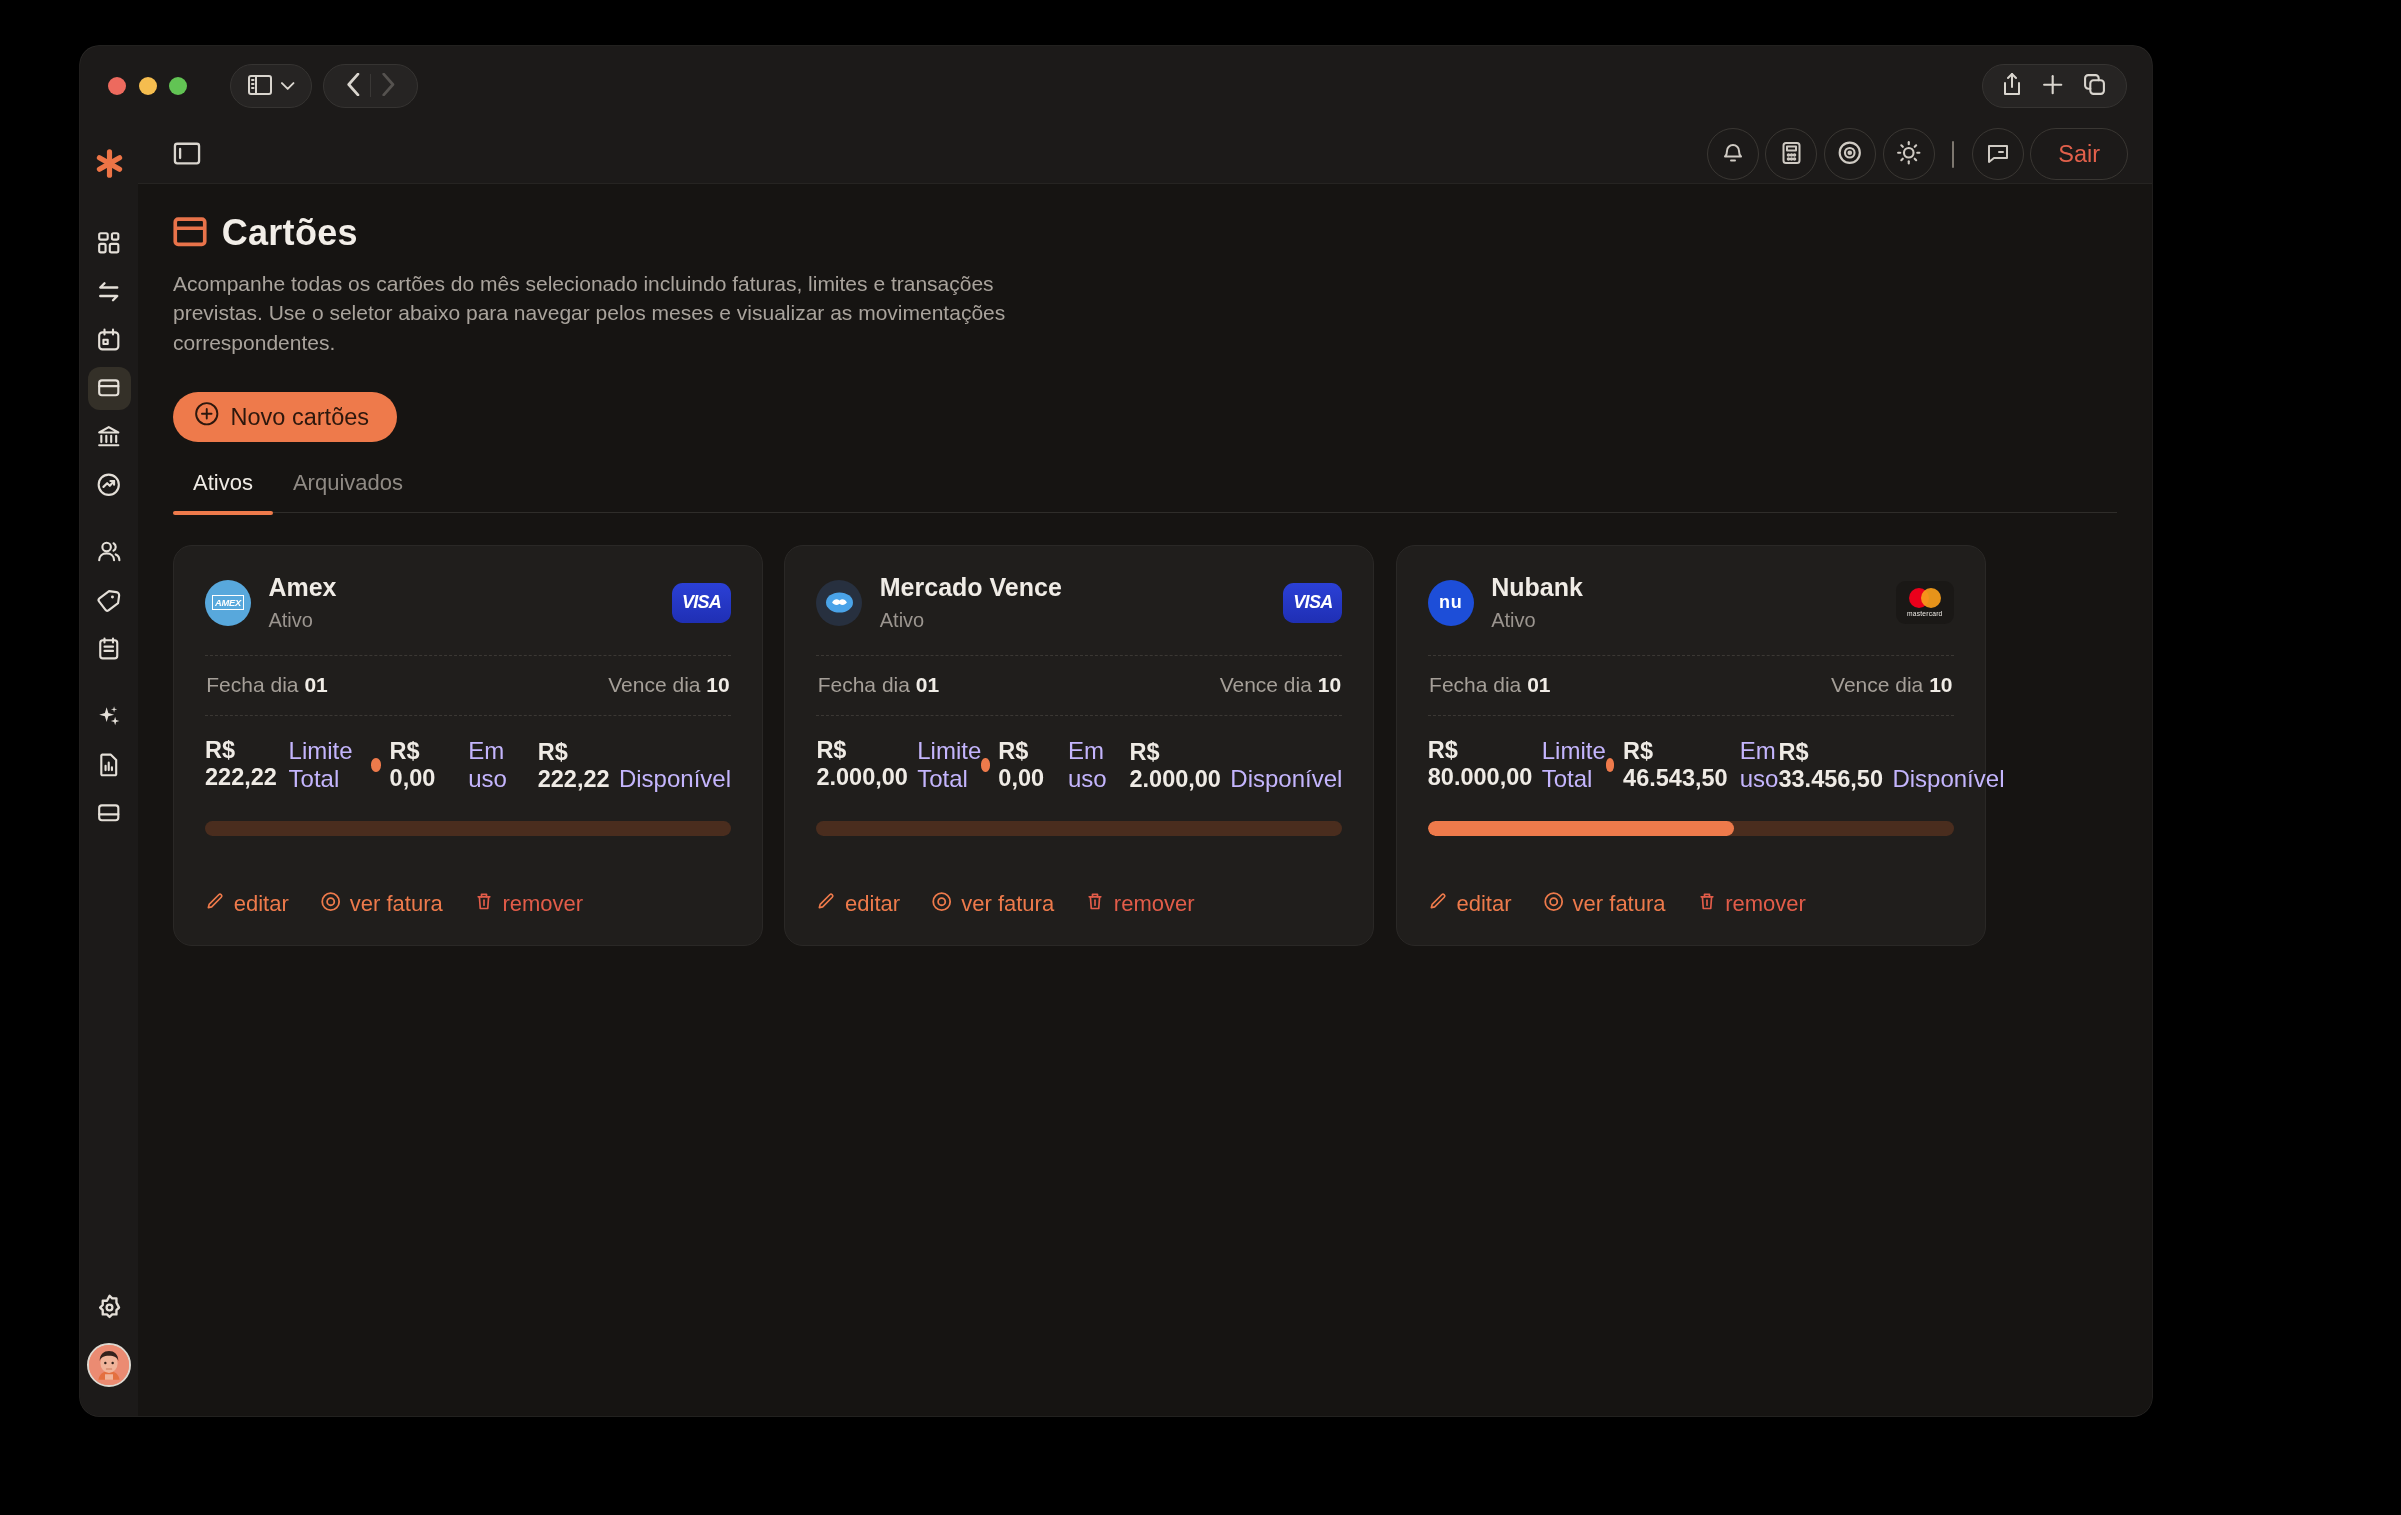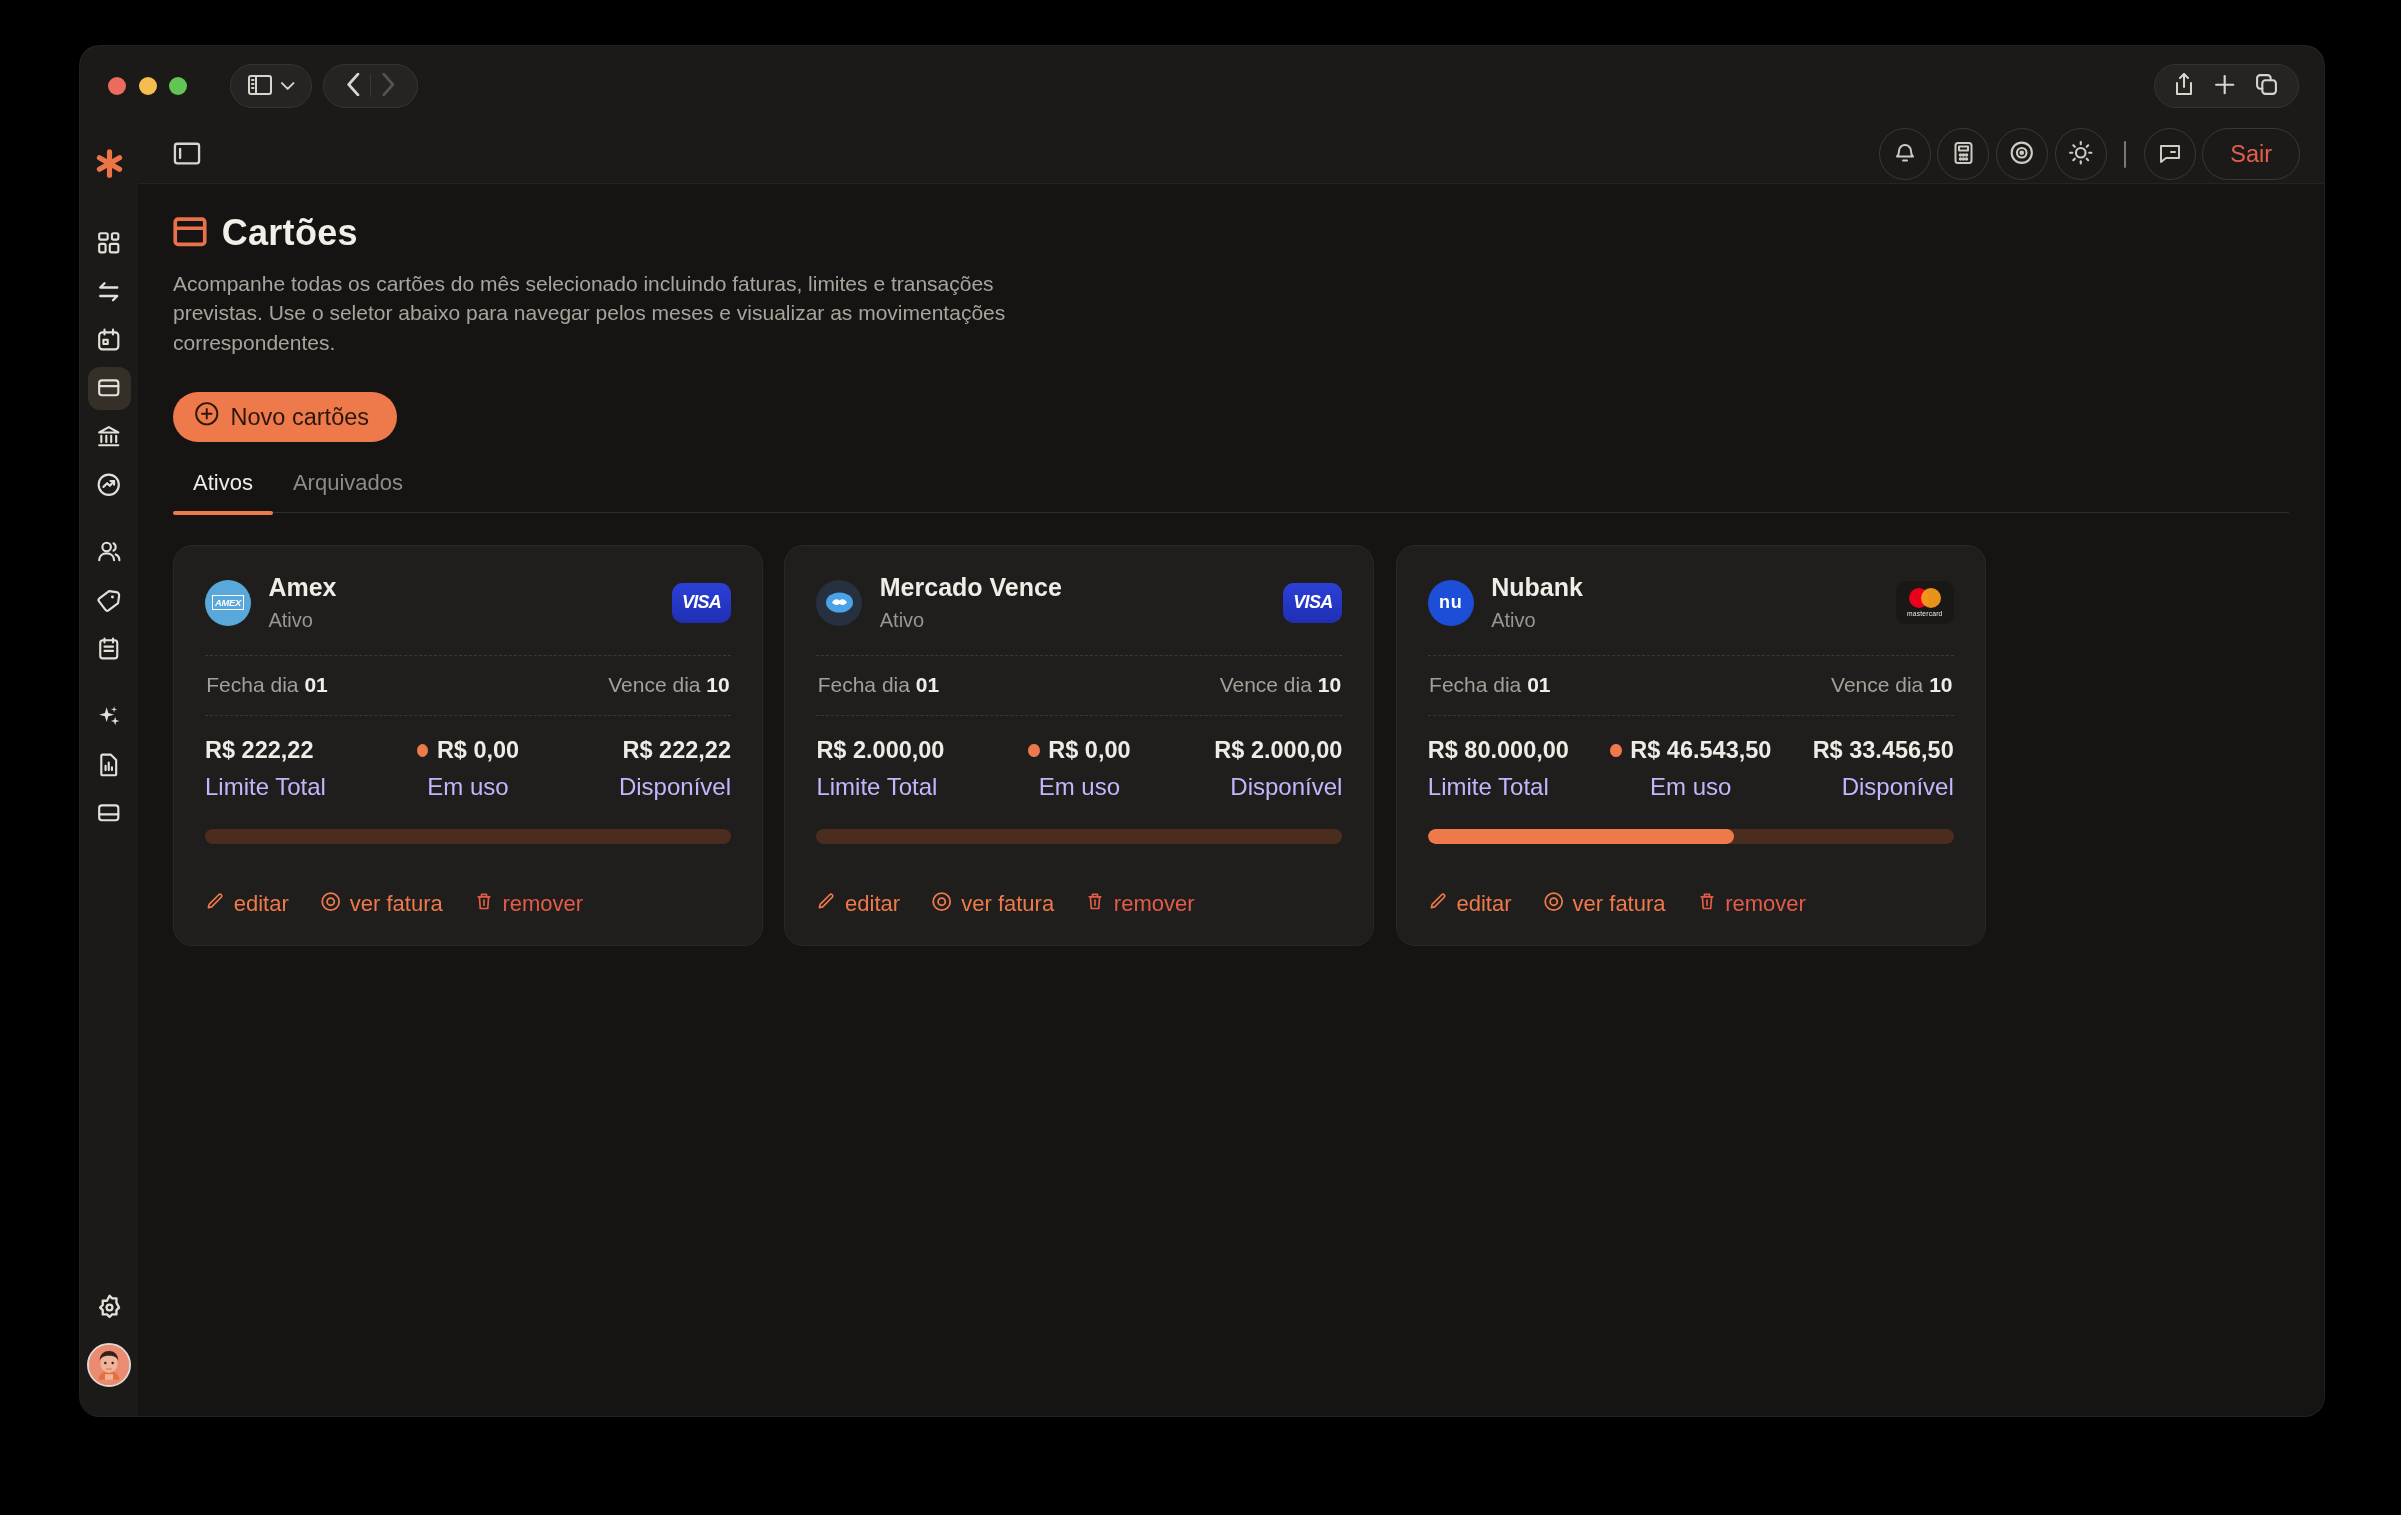--- a/index.html
+++ b/index.html
@@ -1,19 +1,19 @@
 <!DOCTYPE html>
 <html style="font-size:10.7px"><head>
 <meta charset="utf-8">
 <style>
   * { margin:0; padding:0; box-sizing:border-box; }
   html,body { width:2401px; height:1516px; background:#000; font-family:"Liberation Sans", sans-serif; overflow:hidden; }
   .screen { position:relative; width:2401px; height:1516px; background:#000; }
 
-  .window { position:absolute; left:80px; top:46px; width:2244px; height:1370px;
+  .window { position:absolute; left:80px; top:46px; width:2072px; height:1370px;
     background:#1c1a19; border-radius:19px; overflow:hidden; box-shadow:0 0 0 0.7px #2e2c2a; display:flex; flex-direction:column; }
 
   
   .titlebar { height:79px; flex:0 0 79px; display:flex; align-items:center; padding:0 25.5px 0 28px; }
   .traffic { display:flex; gap:12.7px; }
   .tl { width:18px; height:18px; border-radius:50%; }
   .tl.red{ background:#ed6a5e; } .tl.yellow{ background:#f5bd4f; } .tl.green{ background:#62c454; }
   .pill { height:44px; border-radius:22px; background:#262423; border:1.3px solid #363432; display:flex; align-items:center; justify-content:center; color:#d9d5ce; }
   .pill.sidebar-pill { margin-left:43px; width:82px; gap:9.4px; }
   .pill.nav-pill { margin-left:10.7px; width:95px; gap:0; }
@@ -72,21 +72,21 @@
   .mc-badge { width:58px; height:43px; border-radius:9.4px; background:#1a1816; display:flex; flex-direction:column; align-items:center; justify-content:center; }
   .mc-circles { position:relative; width:32px; height:20px; }
   .mc-circles i { position:absolute; top:0; width:20px; height:20px; border-radius:50%; }
   .mc-red { left:0; background:#eb001b; }
   .mc-org { right:0; background:#f79e1b; opacity:.92; }
   .mc-label { font-size:6.7px; color:#efece7; margin-top:1.3px; letter-spacing:0.2px; }
   .dash { border:none; border-top:1.3px dashed #3b3834; margin-top:23px; }
   .day-row { display:flex; justify-content:space-between; padding:17.4px 1.3px; font-size:21px; color:#a59f98; }
   .day-row b { color:#f0ece6; font-weight:700; }
   .amount-row { display:flex; margin-top:21.4px; }
-  .amt { flex:1; display:flex; flex-direction:column; gap:9.4px; }
+  .amt { flex:1; display:flex; flex-direction:row; gap:9.4px; }
   .amt.left { align-items:flex-start; } .amt.mid { align-items:center; } .amt.right { align-items:flex-end; }
   .amt-value { font-size:23.5px; font-weight:700; color:#efebe5; display:flex; align-items:center; }
   .dot { width:11.4px; height:13.4px; border-radius:50%; background:#ee7a4b; margin-right:8.7px; }
   .amt-label { font-size:24px; color:#c4b5fd; }
   .progress { margin-top:28px; height:14.7px; border-radius:7.4px; background:#4a2d1e; overflow:hidden; }
   .progress-fill { height:100%; border-radius:7.4px; background:#ee7a4b; width:0; }
   .actions { margin-top:auto; display:flex; gap:31px; align-items:center; }
   .act { display:flex; align-items:center; gap:8.7px; font-size:22px; color:#ee7a4b; }
   .act.danger { color:#e25c49; }
 </style>

